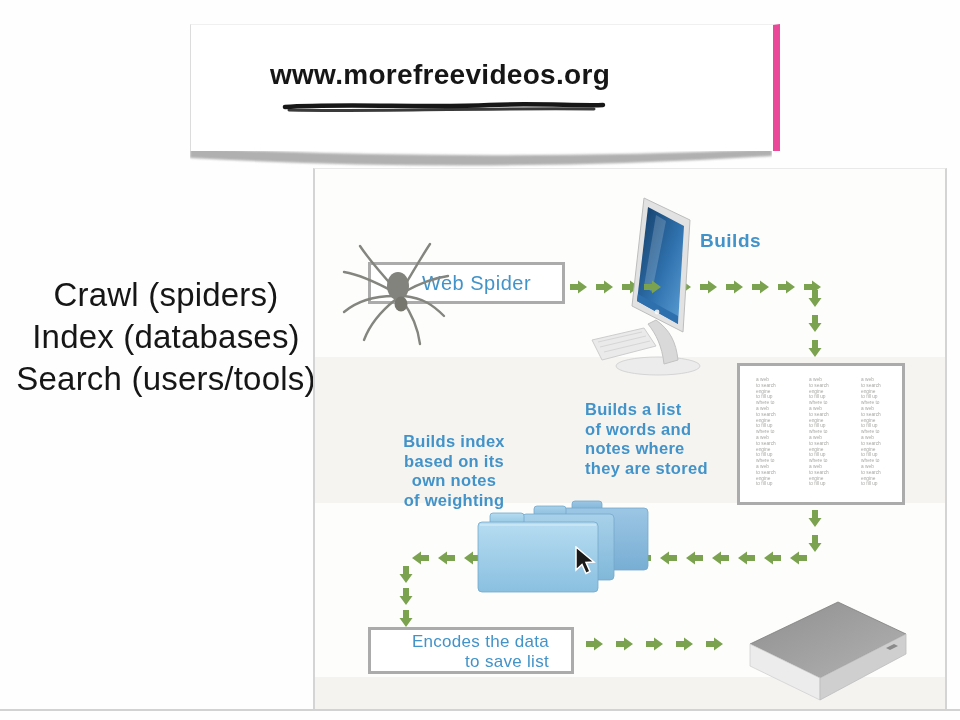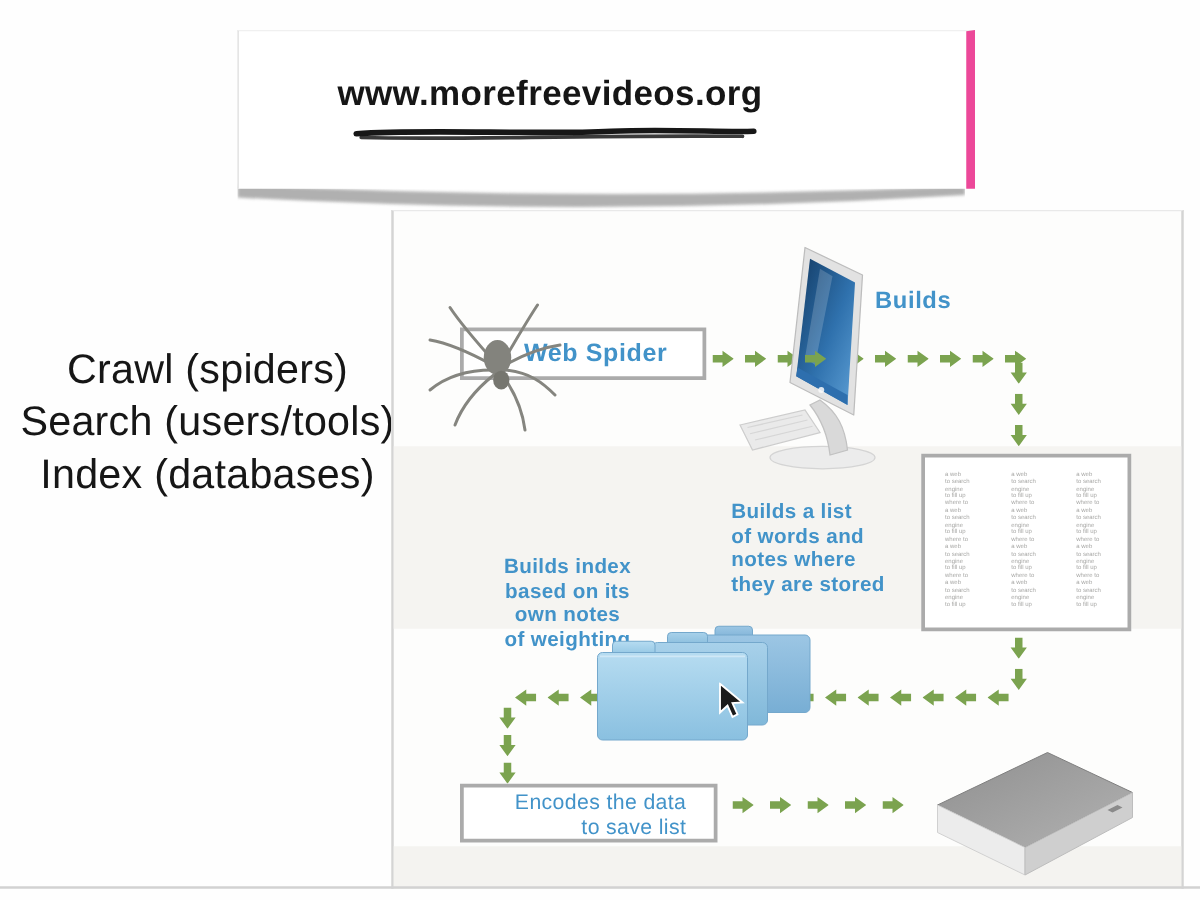--- a/index.html
+++ b/index.html
@@ -26,36 +26,36 @@
   
   .panel{left:313px;top:168px;width:630px;height:542px;background:#fdfdfc;
     border-left:2px solid #d4d4d4;border-right:2px solid #d4d4d4;border-top:1px solid #e9e9e9;z-index:0;}
   .band1{position:absolute;left:0;top:188px;width:100%;height:146px;background:#f5f4f1;}
   .band2{position:absolute;left:0;top:508px;width:100%;height:34px;background:#f4f3f0;}
   .bottom-line{left:0;top:709px;width:960px;height:2px;background:#d2d2d2;z-index:7;}
 
   
   .gray-box{border:3px solid var(--box-border);background:#ffffff;box-sizing:content-box;}
   .spider-box{left:368px;top:262px;width:191px;height:36px;z-index:1;}
-  .spider-box-label{line-height:36px;text-align:center;font-size:20px;font-weight:700;
+  .spider-box-label{line-height:36px;text-align:center;font-size:20px;font-weight:400;
     letter-spacing:.5px;color:var(--label-blue);padding-left:20px;}
   .encode-box{left:368px;top:627px;width:200px;height:41px;z-index:2;}
   .encode-lines{padding:2px 22px 0 0;text-align:right;font-size:17px;font-weight:400;
     line-height:20px;color:var(--label-blue);letter-spacing:.3px;}
 
   
   .wordlist-box{left:737px;top:363px;width:162px;height:136px;z-index:2;}
   .wordlist-cols{display:flex;justify-content:space-between;padding:12px 16px;height:112px;overflow:hidden;}
   .wl-col{display:flex;flex-direction:column;}
   .wl-line{font-size:6px;line-height:5.8px;color:#a8a8a6;white-space:nowrap;transform:scale(.8);transform-origin:left top;}
 
   
   .blue-note{color:var(--label-blue);font-weight:700;font-size:16.5px;line-height:19.5px;letter-spacing:.3px;z-index:2;}
   .list-note{left:585px;top:400px;width:147px;}
-  .index-note{left:393px;top:444px;width:122px;text-align:center;}
+  .index-note{left:393px;top:432px;width:122px;text-align:center;}
 
   .website-label{left:700px;top:230px;font-size:19px;font-weight:700;color:var(--label-blue);
     letter-spacing:.5px;z-index:4;}
 
   
   .spider-icon{left:338px;top:240px;z-index:3;}
   .computer-icon{left:586px;top:190px;z-index:3;}
   .folders-icon{left:476px;top:498px;z-index:3;}
   .cursor-icon{left:574px;top:546px;z-index:5;}
   .drive-icon{left:738px;top:596px;z-index:2;}
@@ -85,22 +85,22 @@
           <filter id="blur1">
             <feGaussianBlur stdDeviation="1.1"></feGaussianBlur>
           </filter>
         </defs>
       <path d="M0 2 Q 291 16 582 3 L582 10 Q 291 28 0 12 Z" fill="#9d9d9d" opacity="0.8" filter="url(#blur1)"></path>
     </svg>
   </div>
 
   <div class="abs intro">
     <div>Crawl (spiders)</div>
+    <div>Index (databases)</div>
     <div>Search (users/tools)</div>
-    <div>Index (databases)</div>
   </div>
 
   <div class="abs panel">
     <div class="band1"></div>
     <div class="band2"></div>
   </div>
   <div class="abs bottom-line"></div>
 
   <div class="abs gray-box spider-box">
     <div class="spider-box-label">Web Spider</div>

